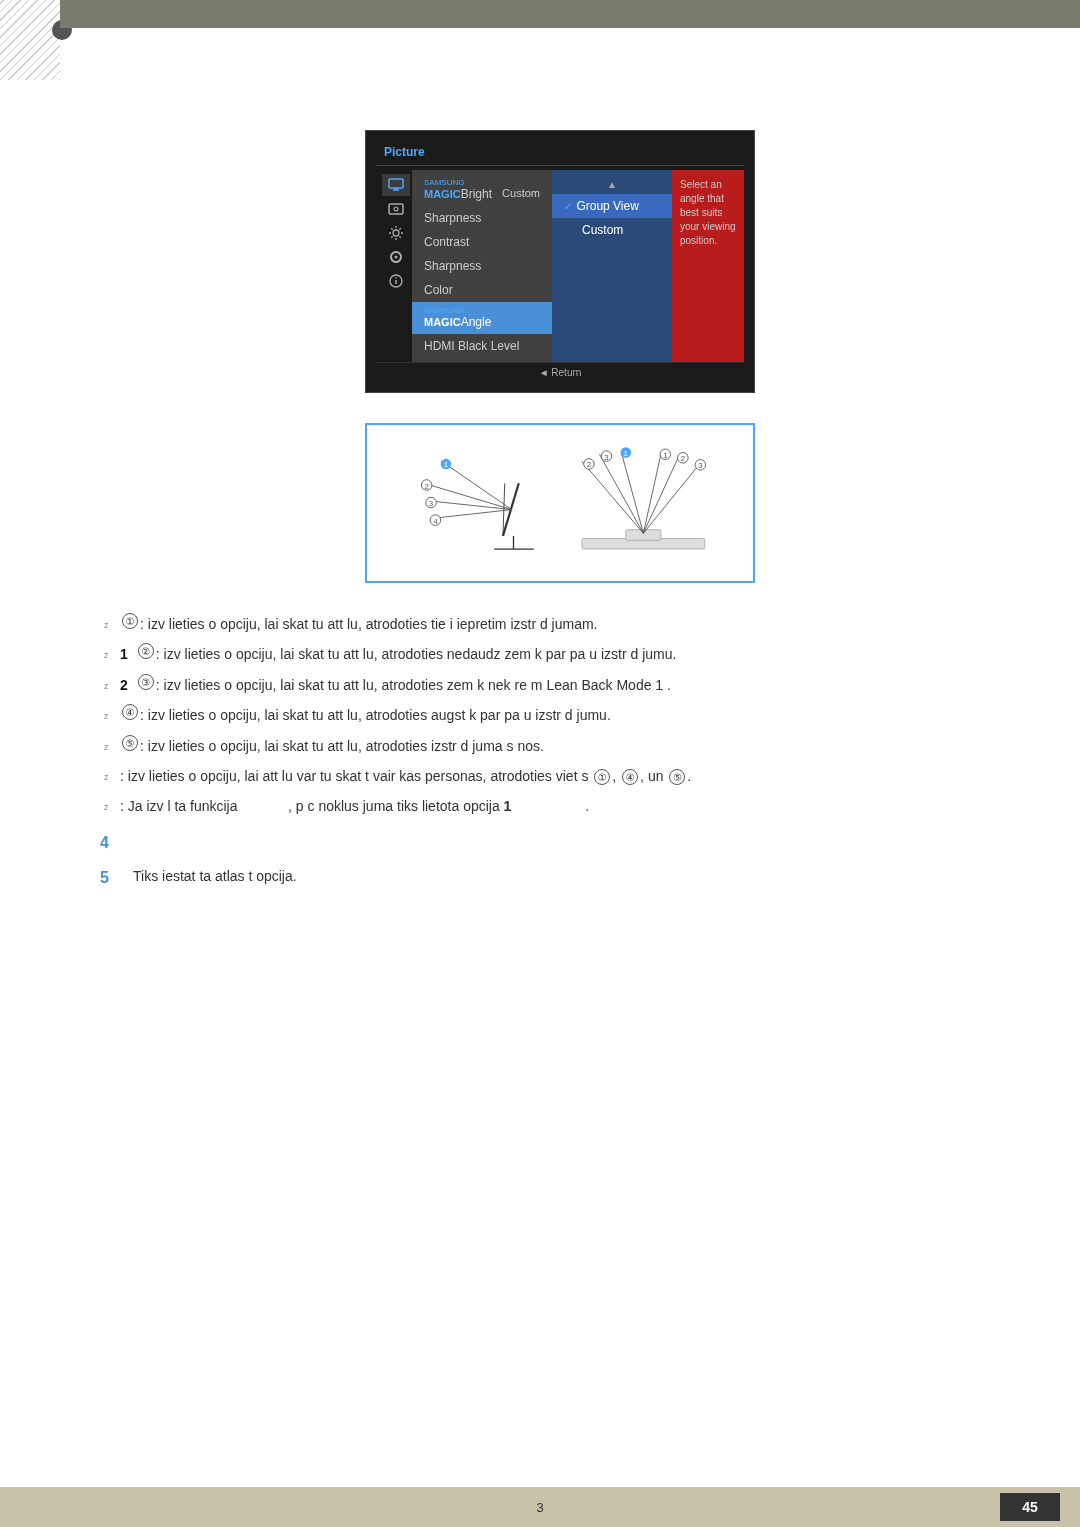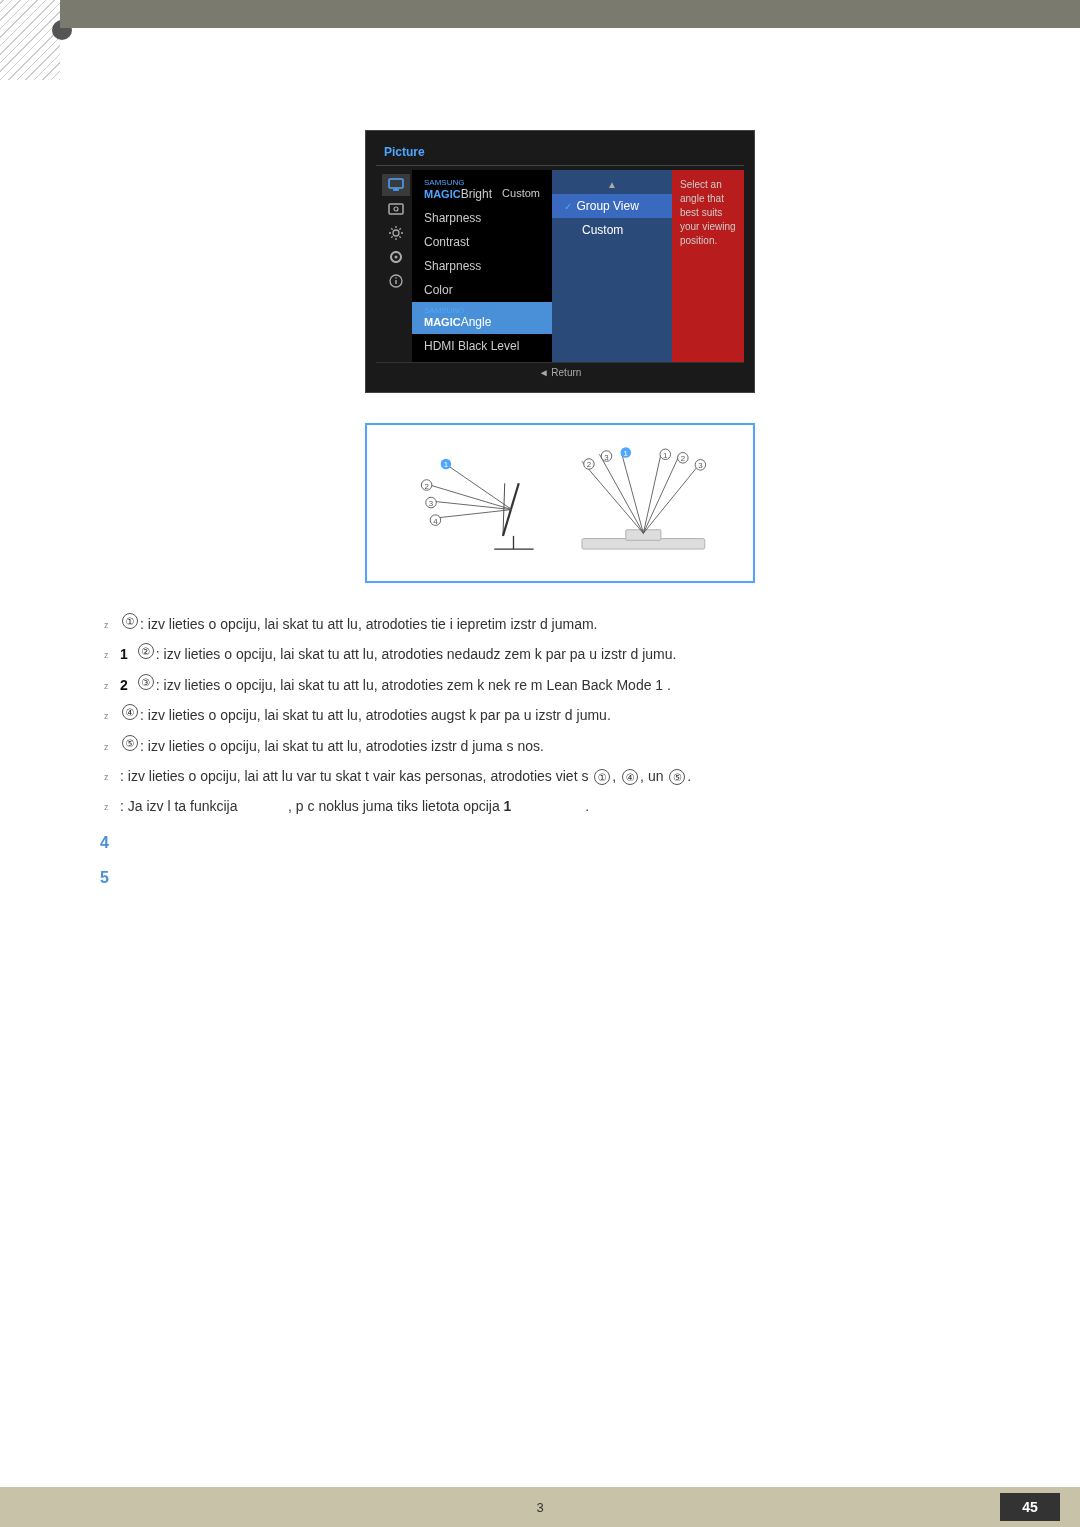--- a/index.html
+++ b/index.html
@@ -102,21 +102,21 @@
     }
     .osd-icon-item.active {
       background: #3a3a3a;
     }
     .osd-icon-item svg {
       width: 16px;
       height: 16px;
     }
 
     .osd-menu {
-      background: #000000;
+      background: #404040;
       flex: 1;
       padding: 4px 0;
       min-width: 140px;
     }
 
     .osd-menu-item {
       padding: 5px 12px;
       font-size: 12px;
       color: #ccc;
       cursor: pointer;
@@ -478,20 +478,21 @@
     <div class="bullet-item">
       <span>: Ja izv l ta funkcija &nbsp;&nbsp;&nbsp;&nbsp;&nbsp;&nbsp;&nbsp;&nbsp;&nbsp;&nbsp;&nbsp;&nbsp;, p c noklus juma tiks lietota opcija <strong>1</strong> &nbsp;&nbsp;&nbsp;&nbsp;&nbsp;&nbsp;&nbsp;&nbsp;&nbsp;&nbsp;&nbsp;&nbsp;&nbsp;&nbsp;&nbsp;&nbsp;&nbsp;&nbsp;.</span>
     </div>
 
     <div class="step-item" style="margin-top: 12px;">
       <span class="step-number">4</span>
     </div>
 
     <div class="step-item">
       <span class="step-number">5</span>
+      <span class="step-text">Tiks iestat ta atlas t  opcija.</span>
     </div>
 
   </div>
 
 </div>
 
 <div class="page-footer">
   <div class="page-number-center">3</div>
   <div class="page-number-right">45</div>
 </div>

